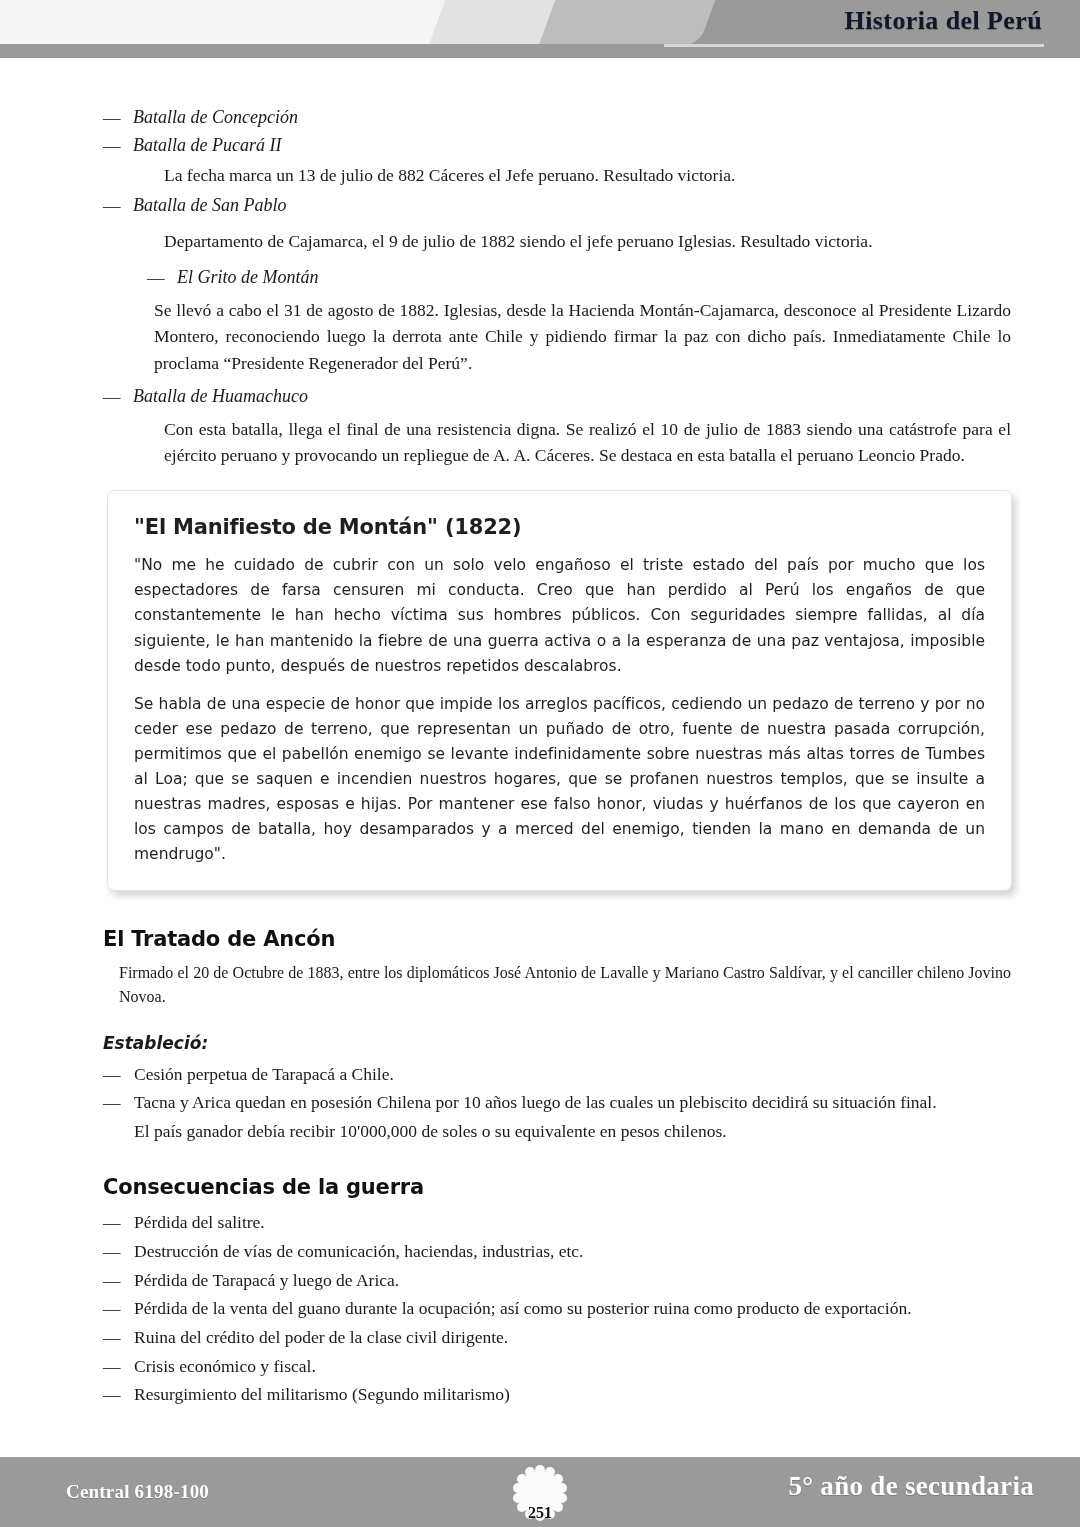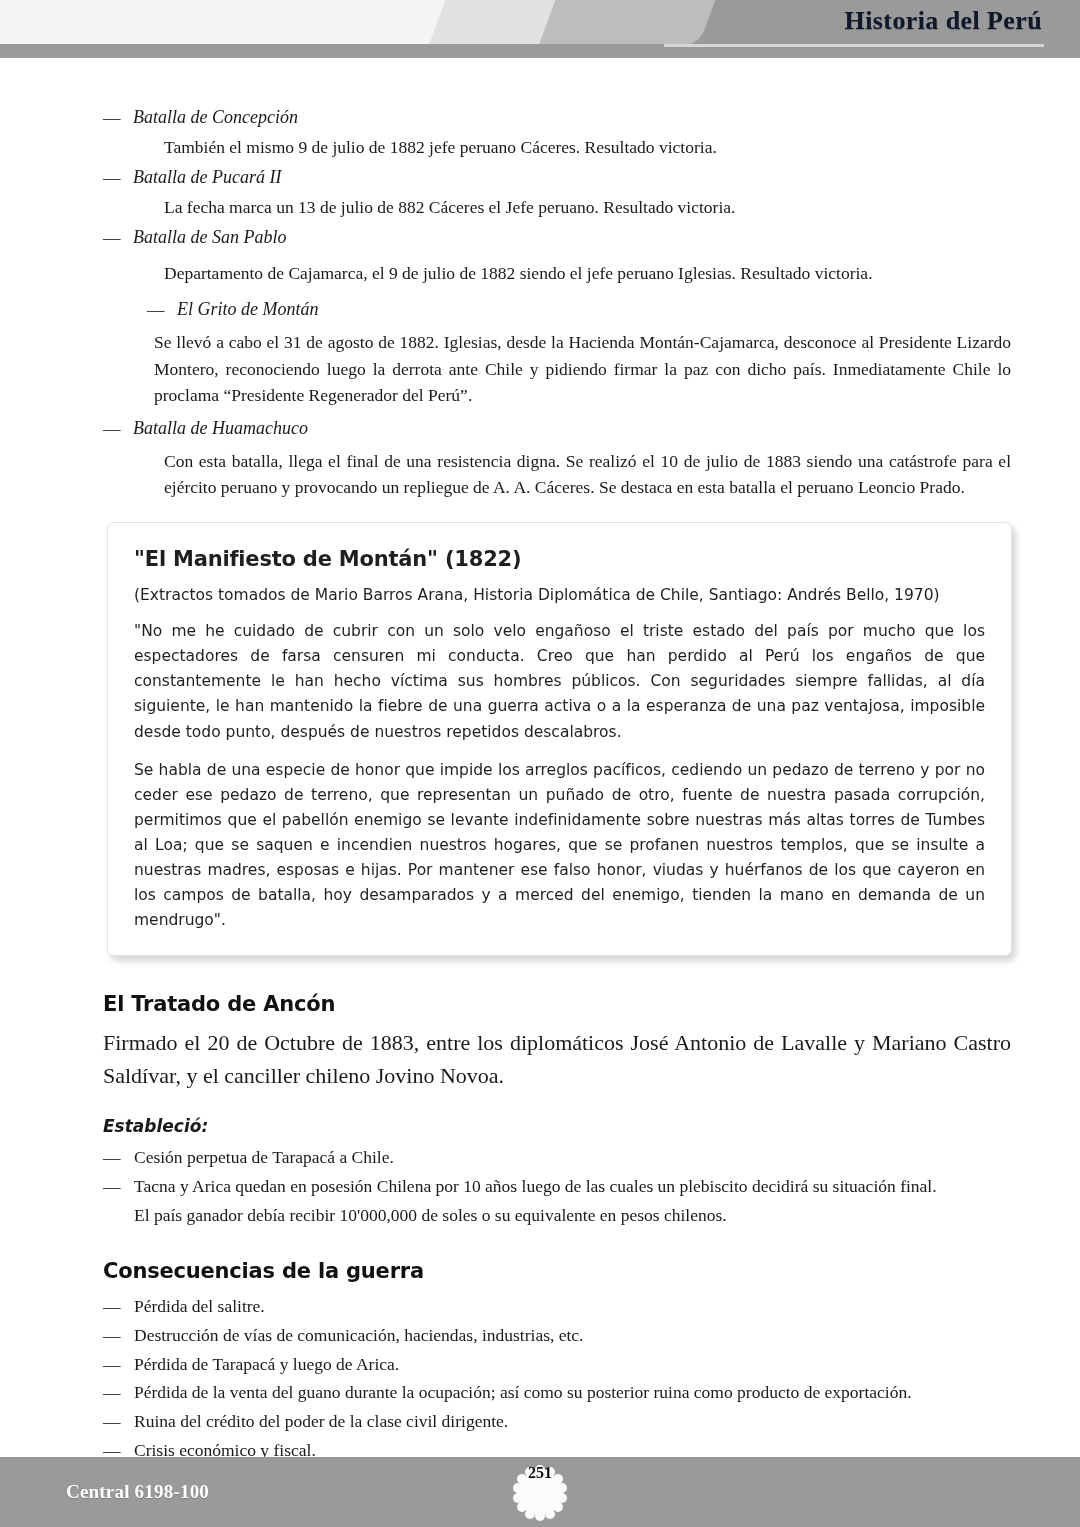--- a/index.html
+++ b/index.html
@@ -160,23 +160,23 @@
   h2.sec {
     font-family: "DejaVu Sans", "Liberation Sans", sans-serif;
     font-weight: bold;
     font-size: 21px;
     margin: 36px 0 10px 0;
     color: #111;
     letter-spacing: -0.2px;
   }
   h2.sec.tight-top { margin-top: 30px; }
   p.body {
-    font-size: 22px;
+    font-size: 16px;
     line-height: 1.5;
-    margin: 0 0 4px 0;
+    margin: 0 0 4px 16px;
     text-align: justify;
   }
   h3.sub {
     font-family: "DejaVu Sans", "Liberation Sans", sans-serif;
     font-style: italic;
     font-weight: bold;
     font-size: 17px;
     margin: 24px 0 8px 0;
   }
 
@@ -229,21 +229,21 @@
     text-shadow: 0 1px 1px rgba(0,0,0,0.22);
   }
   .ft-badge {
     position: absolute;
     left: 50%;
     transform: translateX(-50%);
     top: 7px;
     width: 56px;
     height: 58px;
     display: flex;
-    align-items: flex-start;
+    align-items: flex-end;
     justify-content: center;
   }
   .ft-badge svg { position: absolute; inset: 0; }
   .ft-badge .num {
     position: relative;
     z-index: 2;
     font-family: "Liberation Serif", "DejaVu Serif", serif;
     font-weight: bold;
     font-size: 16px;
     color: #111111;
@@ -264,21 +264,20 @@
 <div class="sheet">
   <div class="content">
 
     <div class="olist">
 
       <div class="oitem">
         <div class="orow">
           <span class="dash">—</span>
           <span class="term">Batalla de Concepción</span>
         </div>
-        <div class="desc tight">También el mismo 9 de julio de 1882 jefe peruano Cáceres. Resultado victoria.</div>
       </div>
 
       <div class="oitem">
         <div class="orow">
           <span class="dash">—</span>
           <span class="term">Batalla de Pucará II</span>
         </div>
         <div class="desc tight">La fecha marca un 13 de julio de 882 Cáceres el Jefe peruano. Resultado victoria.</div>
       </div>
 
@@ -304,21 +303,20 @@
           <span class="term">Batalla de Huamachuco</span>
         </div>
         <div class="desc" style="margin-top:5px;">Con esta batalla, llega el final de una resistencia digna. Se realizó el 10 de julio de 1883 siendo una catástrofe para el ejército peruano y provocando un repliegue de A. A. Cáceres. Se destaca en esta batalla el peruano Leoncio Prado.</div>
       </div>
 
     </div>
 
     <div class="box-wrap">
       <div class="box">
         <div class="box-title">"El Manifiesto de Montán" (1822)</div>
-        <p class="box-source">(Extractos tomados de Mario Barros Arana, Historia Diplomática de Chile, Santiago: Andrés Bello, 1970)</p>
         <p class="box-p">"No me he cuidado de cubrir con un solo velo engañoso el triste estado del país por mucho que los espectadores de farsa censuren mi conducta. Creo que han perdido al Perú los engaños de que constantemente le han hecho víctima sus hombres públicos. Con seguridades siempre fallidas, al día siguiente, le han mantenido la fiebre de una guerra activa o a la esperanza de una paz ventajosa, imposible desde todo punto, después de nuestros repetidos descalabros.</p>
         <p class="box-p">Se habla de una especie de honor  que impide los arreglos pacíficos, cediendo un pedazo de terreno y por no ceder ese pedazo de terreno, que representan un puñado de otro, fuente de nuestra pasada corrupción, permitimos que el pabellón enemigo se levante indefinidamente sobre nuestras más altas torres de Tumbes al Loa; que se saquen e incendien nuestros hogares, que se profanen nuestros templos, que se insulte a nuestras madres, esposas e hijas. Por mantener ese falso honor, viudas y huérfanos de los que cayeron en los campos de batalla, hoy desamparados y a merced del enemigo, tienden la mano en demanda de un mendrugo".</p>
       </div>
     </div>
 
     <h2 class="sec">El Tratado de Ancón</h2>
     <p class="body">Firmado el 20 de Octubre de 1883, entre los diplomáticos José Antonio de Lavalle y Mariano Castro Saldívar, y el canciller chileno Jovino Novoa.</p>
 
     <h3 class="sub">Estableció:</h3>
     <div class="flist">
@@ -389,13 +387,14 @@
         <circle cx="18" cy="50" r="5"></circle>
           <circle cx="10" cy="43" r="5"></circle>
         <circle cx="6" cy="34" r="5"></circle>
           <circle cx="6" cy="24" r="5"></circle>
         <circle cx="10" cy="15" r="5"></circle>
           <circle cx="18" cy="8" r="5"></circle>
       </g>
     </svg>
     <span class="num">251</span>
   </div>
+  <div class="ft-right">5° año de secundaria</div>
 </div>
 
 </body></html>

